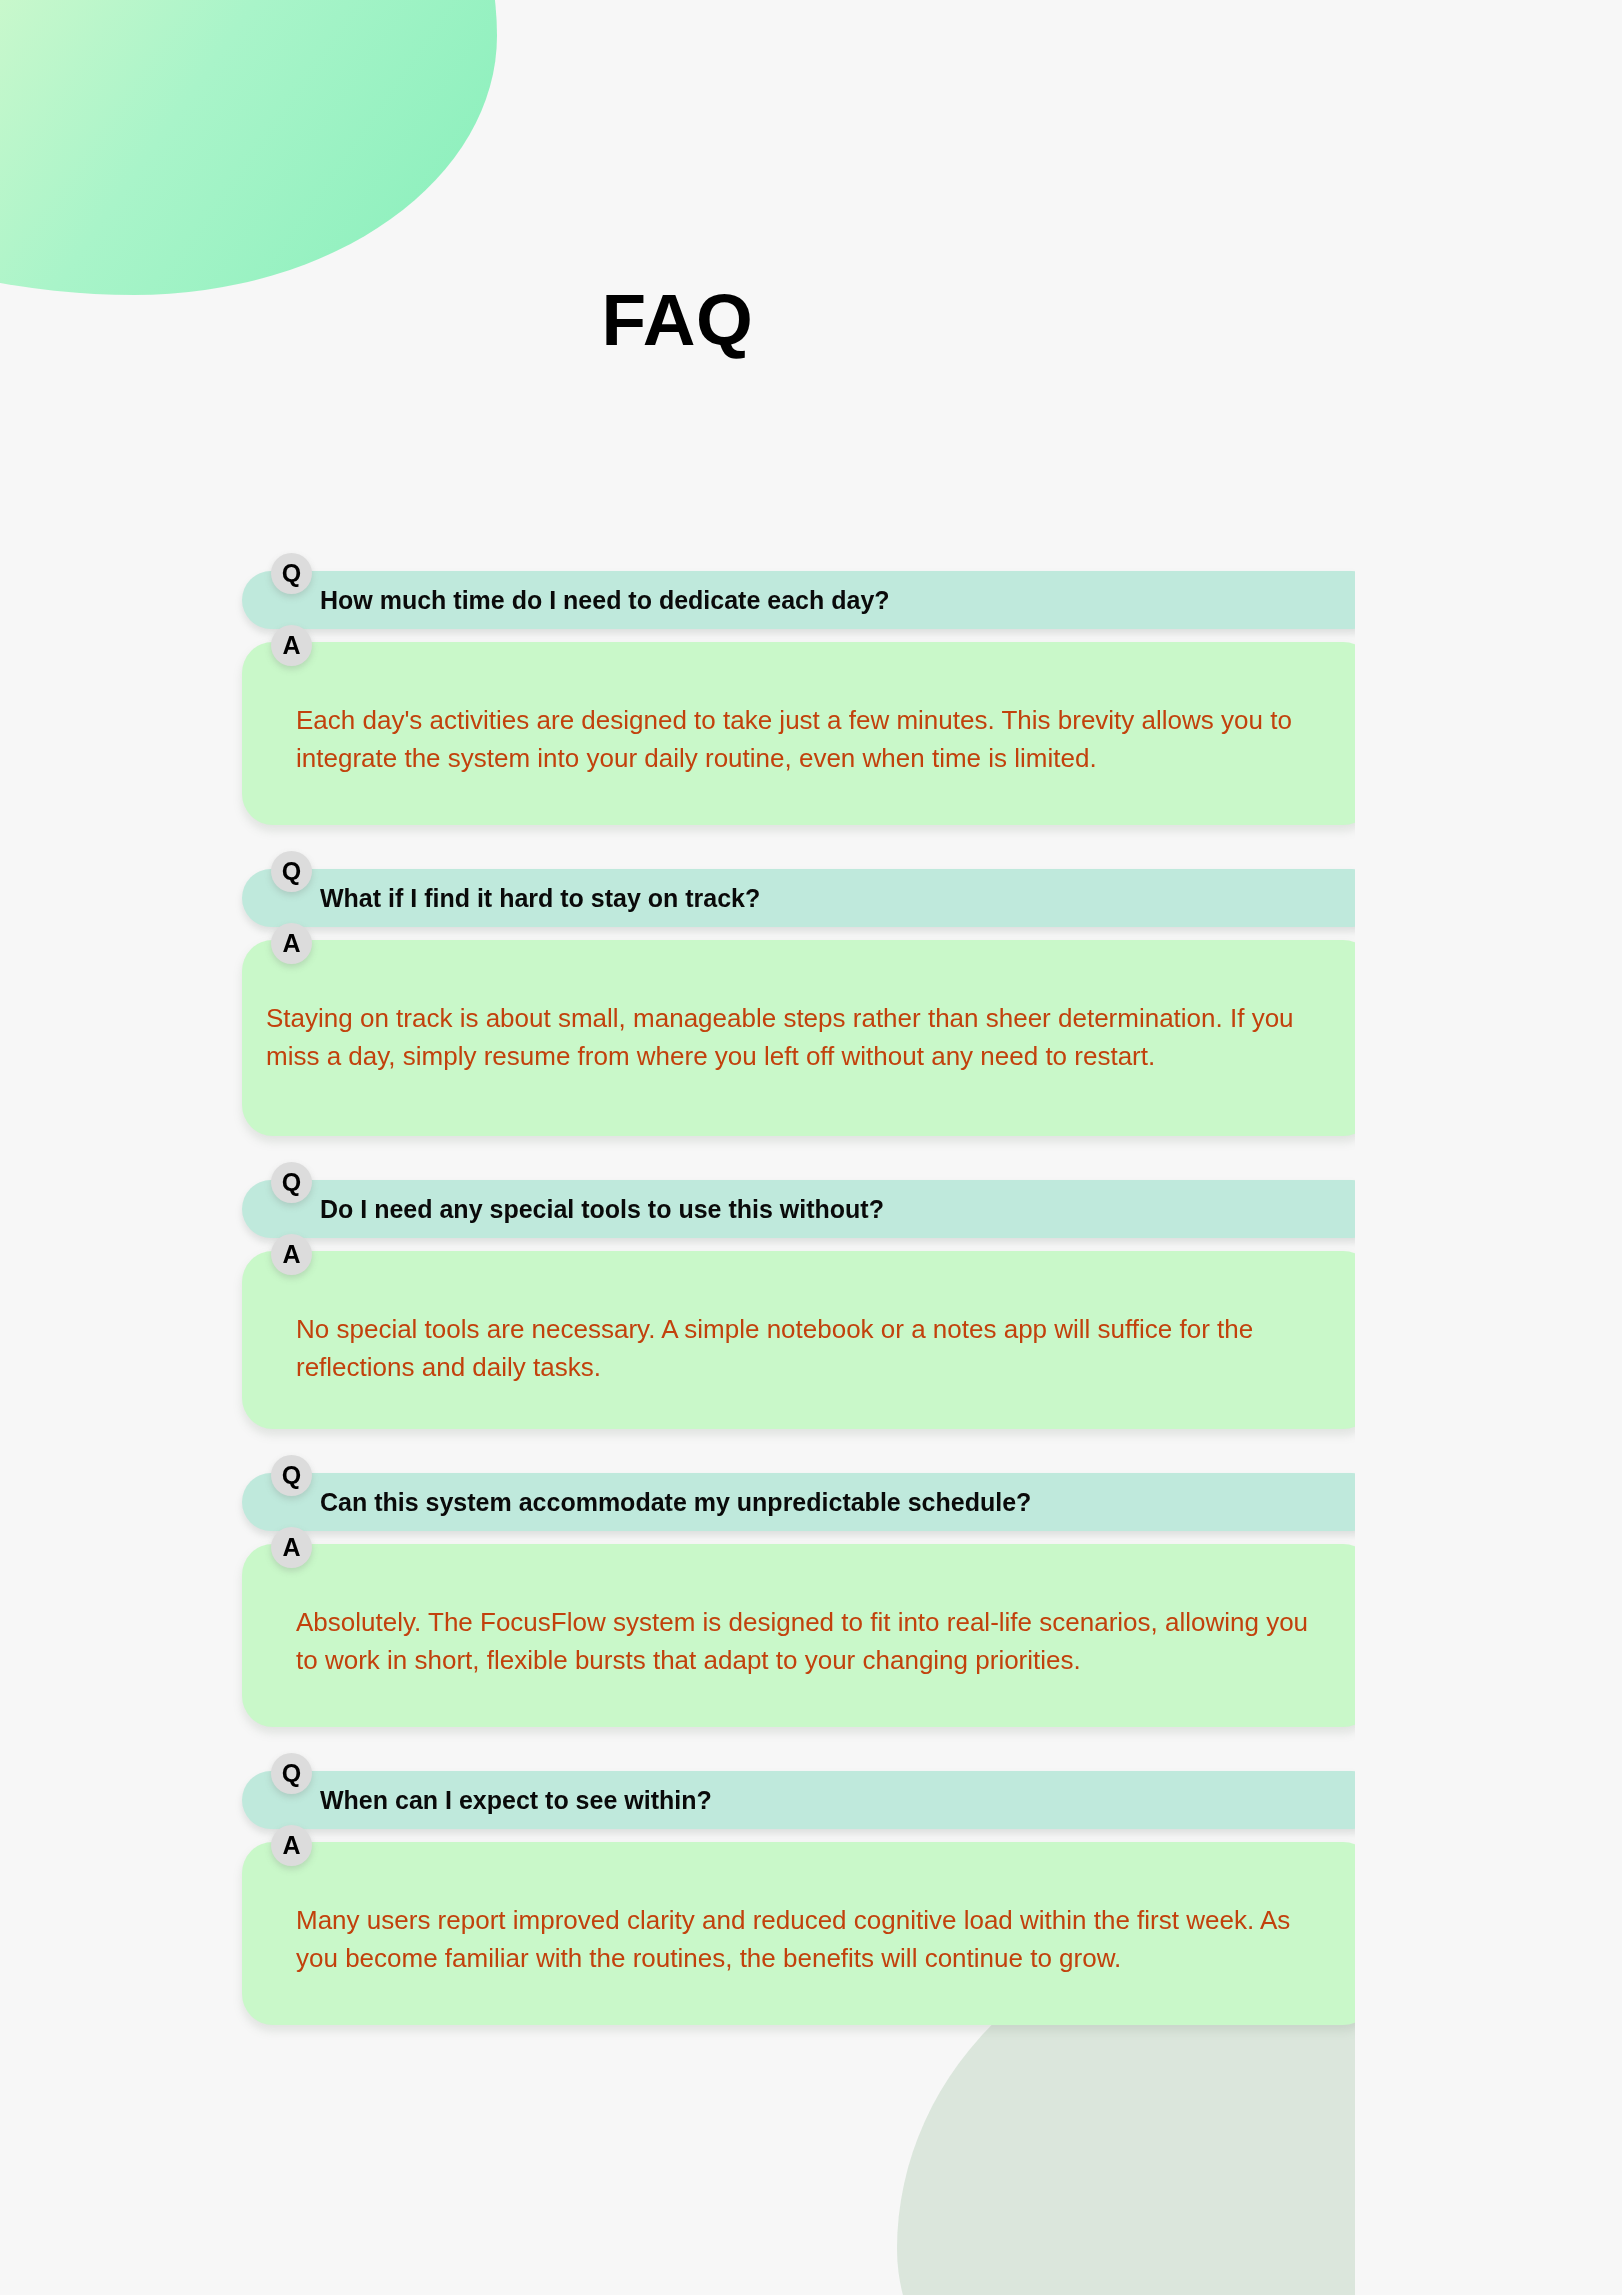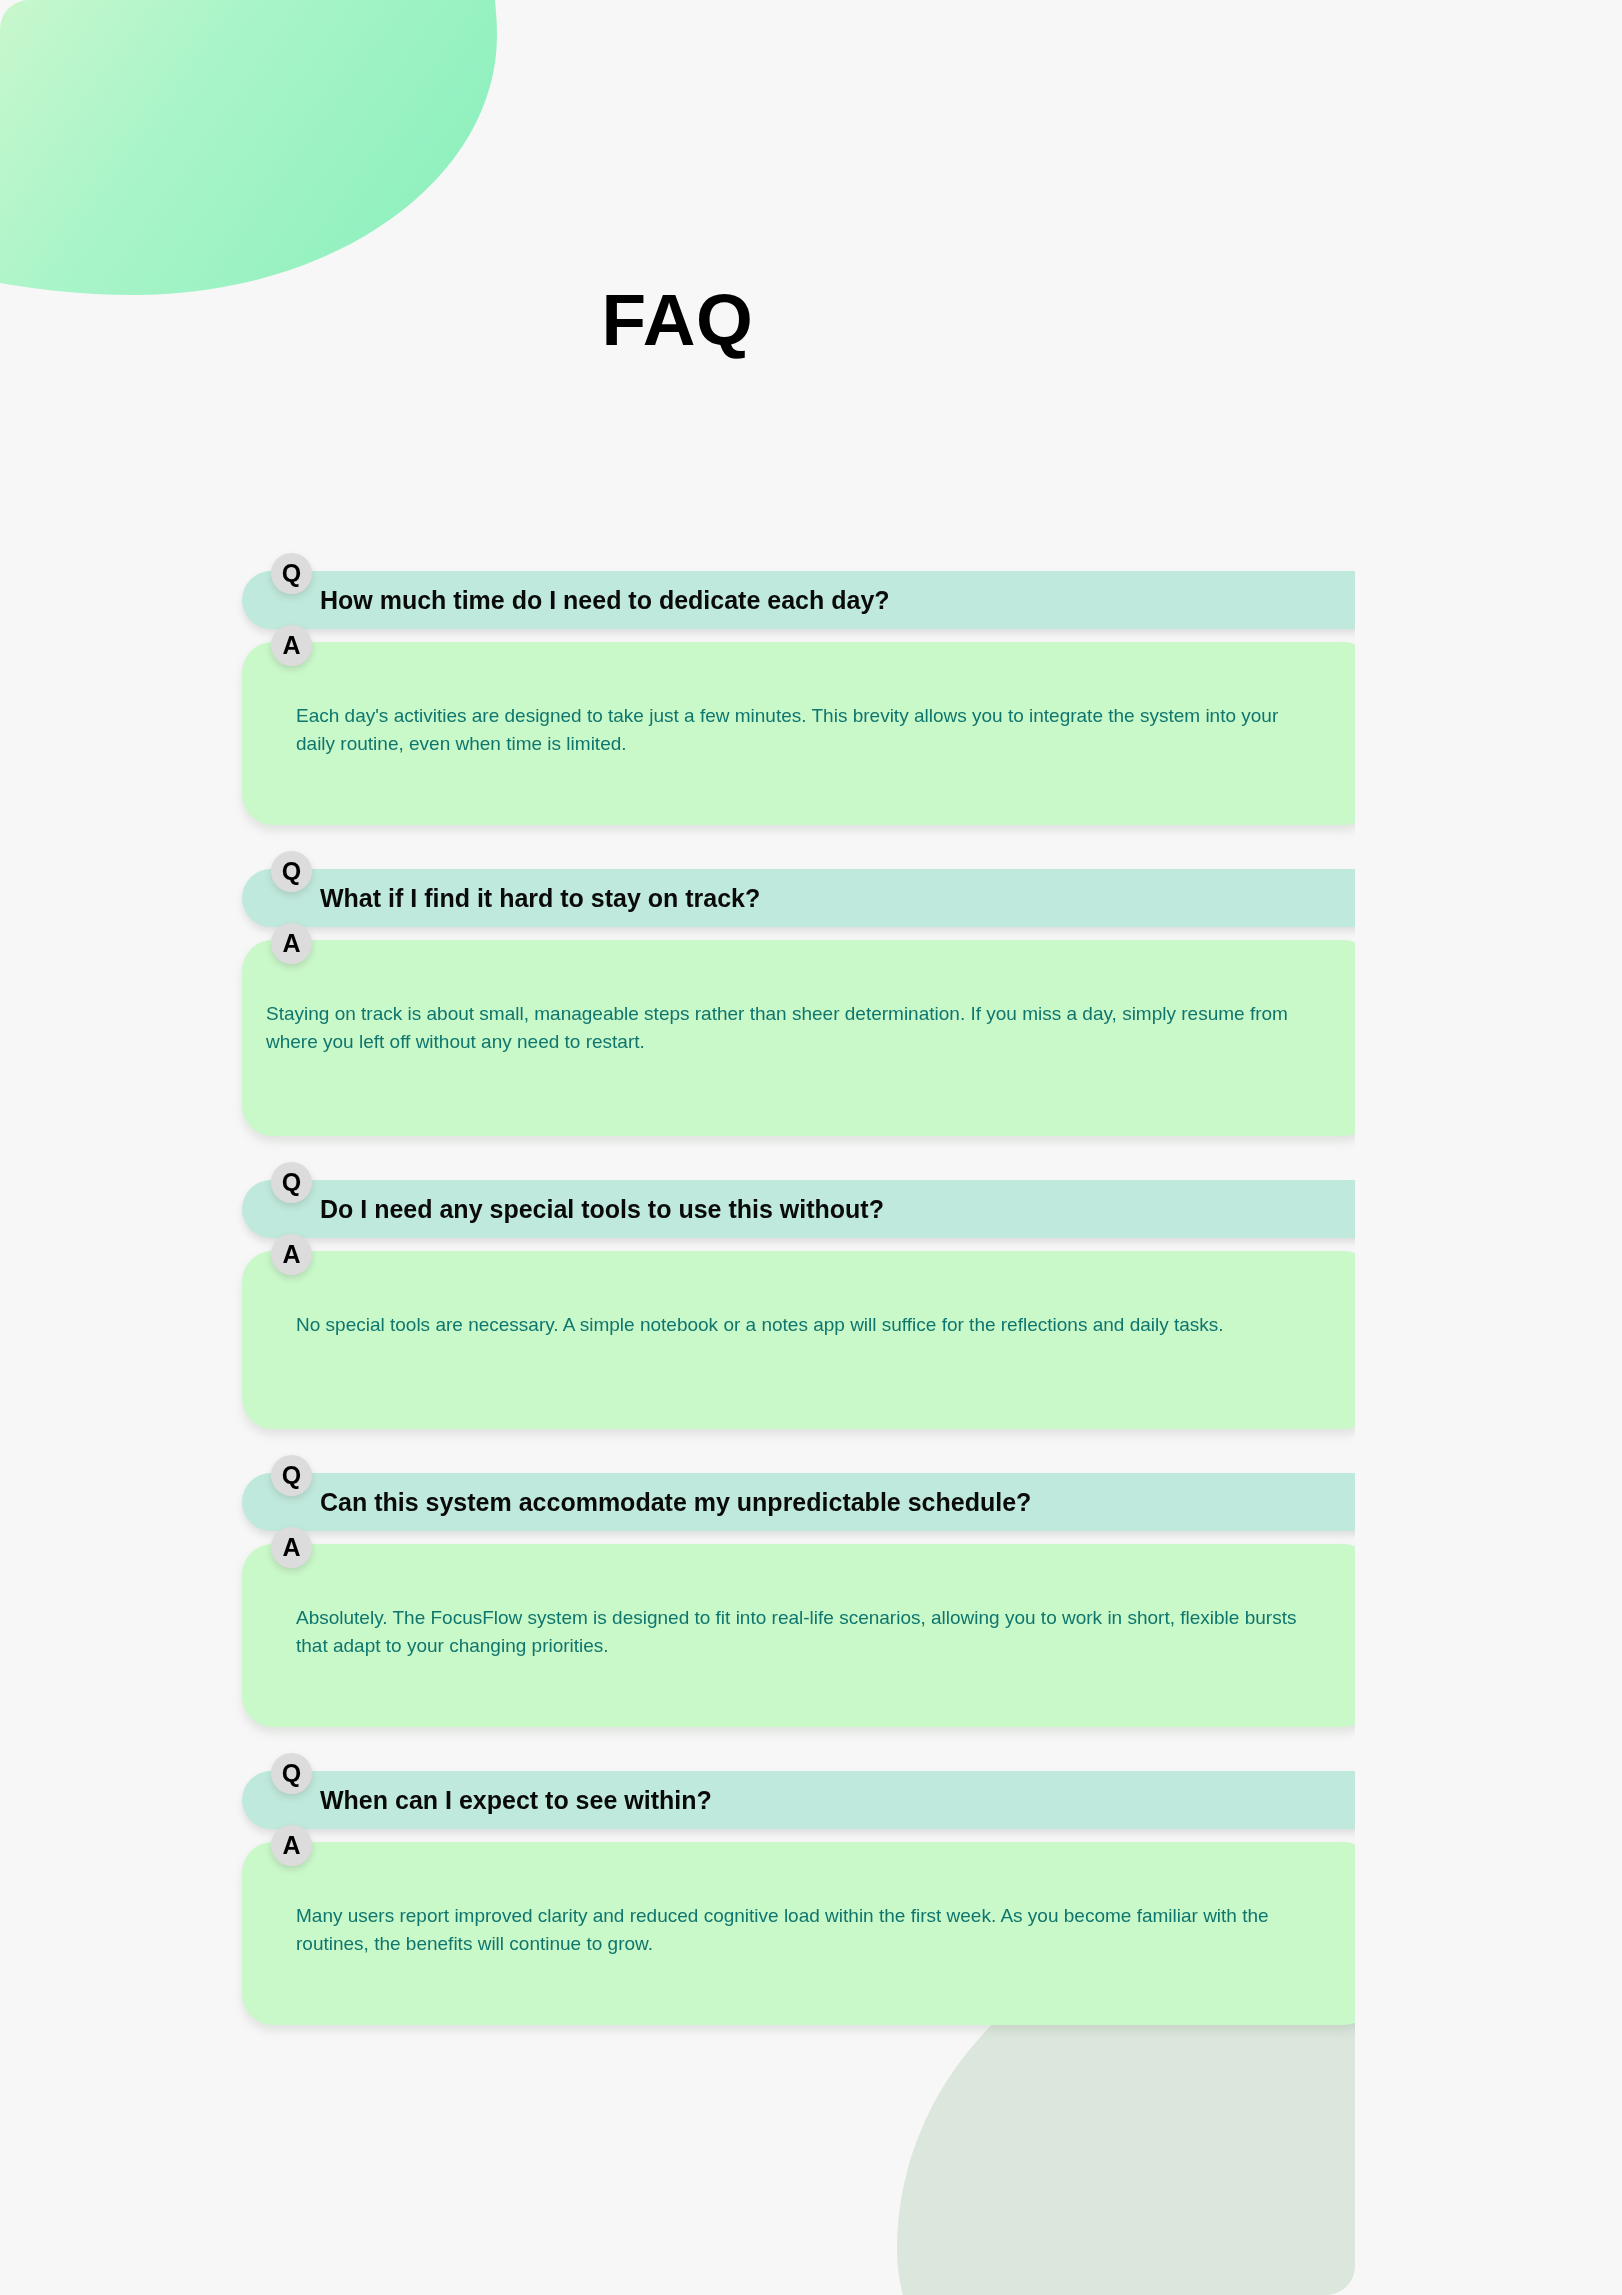--- a/index.html
+++ b/index.html
@@ -12,21 +12,20 @@
     font-family:"Liberation Sans", sans-serif;
     overflow:hidden;
   }
 
   .page {
     position:relative;
     width:1355px;
     height:2295px;
     background:#f7f7f7;
     overflow:hidden;
-    border-radius:29px;
   }
 
   
   .blob-tl {
     position:absolute;
     left:-275px;
     top:-281px;
     width:772px;
     height:576px;
     background:linear-gradient(125deg,#e2fbcd 0%,#d4f9cd 32%,#a9f4c9 62%,#87efbb 100%);
@@ -111,23 +110,23 @@
     position:relative;
     width:1132px;
     min-height:183px;
     background:#c9f8c9;
     border-radius:31px;
     box-shadow:0 5.9px 9.2px rgba(120,140,120,.18);
     padding:60px 60px 39px 54px;
   }
 
   .a-text {
-    font-size:19px;
+    font-size:26px;
     line-height:1.45;
-    color:#0f766e;
+    color:#c2410c;
     font-weight:400;
   }
 
   
   .badge {
     position:absolute;
     left:29px;
     top:-18.3px;
     width:41px;
     height:41px;

